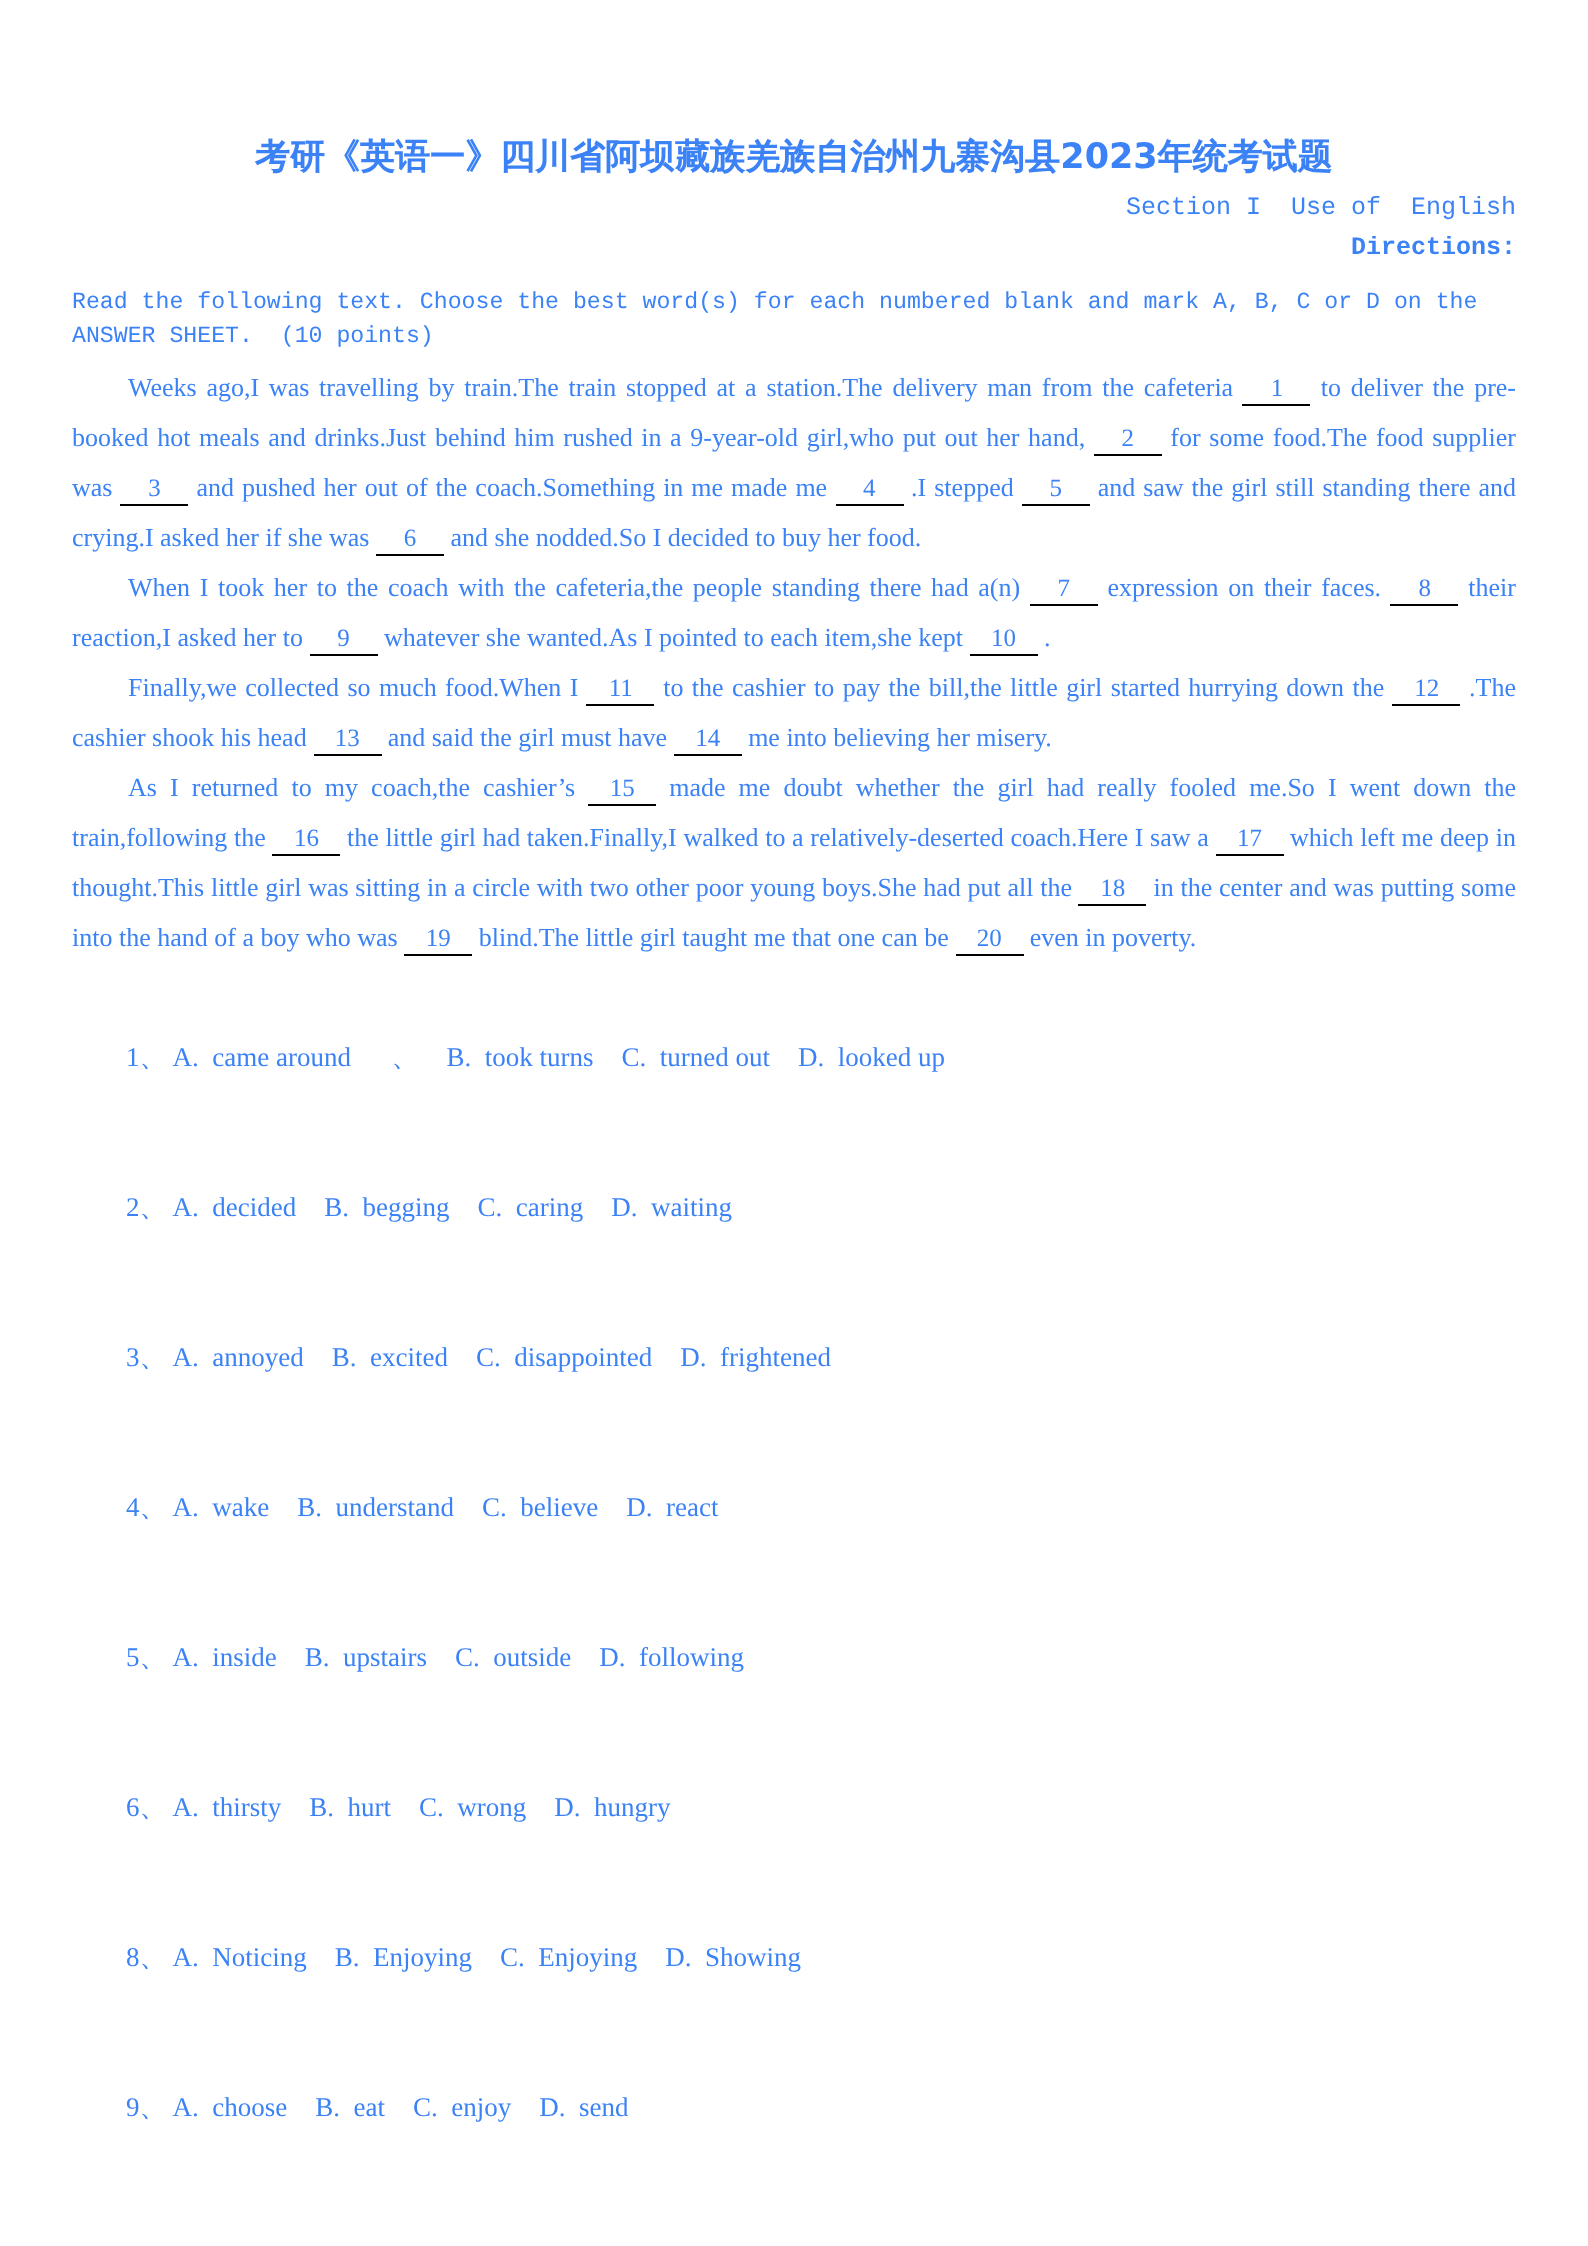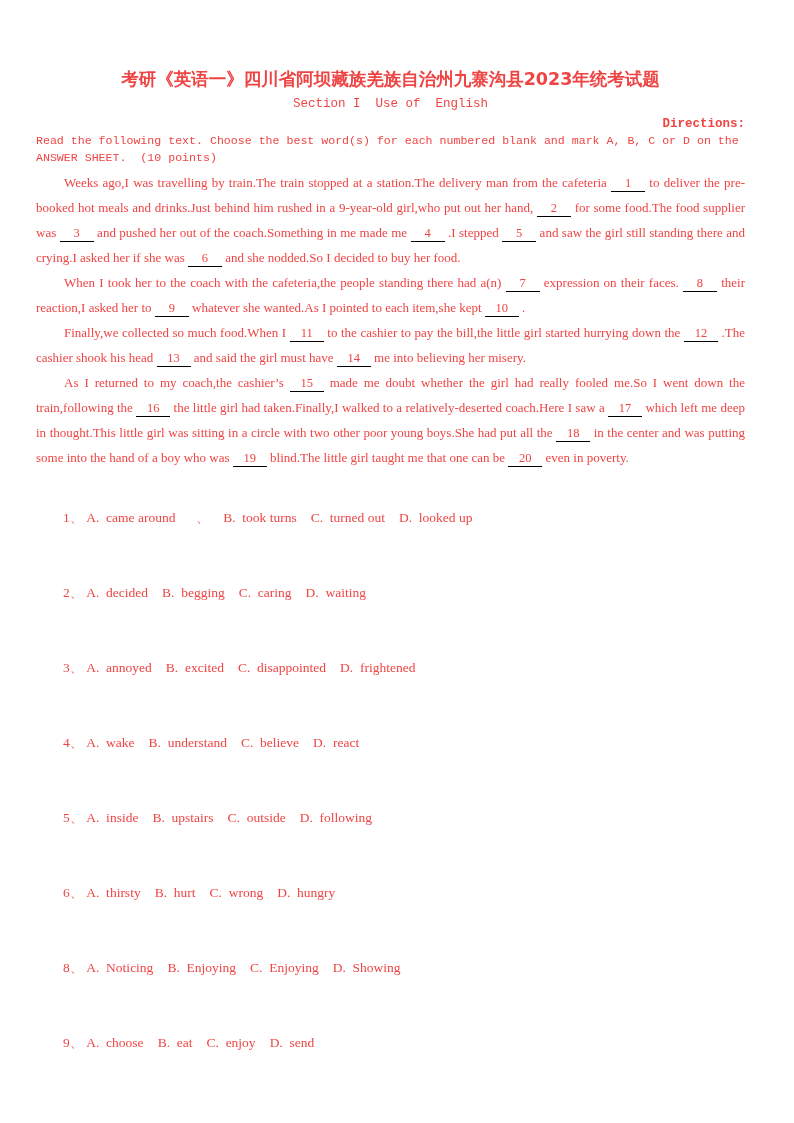--- a/index.html
+++ b/index.html
@@ -6,56 +6,56 @@
     margin: 0;
     padding: 0;
     background: #ffffff;
   }
   .page {
     position: relative;
     width: 794px;
     height: 1123px;
     margin: 0 auto;
     background: #ffffff;
-    color: #ef4444;
-    padding: 68px 49px 0 36px;
+    color: #3b82f6;
+    padding: 68px 36px 0 36px;
     box-sizing: border-box;
     overflow: hidden;
     font-family: "Liberation Serif", "DejaVu Serif", serif;
   }
   .title {
     font-family: "DejaVu Sans", "Liberation Sans", sans-serif;
     font-weight: bold;
     font-size: 17.5px;
     line-height: 22px;
     text-align: center;
     margin: 0;
     white-space: nowrap;
   }
   .sec-heading {
     font-family: "Liberation Mono", "DejaVu Sans Mono", monospace;
     font-size: 12.5px;
     line-height: 16px;
-    text-align: center;
+    text-align: right;
     margin-top: 6px;
     white-space: pre-wrap;
   }
   .dir-label {
     font-family: "Liberation Mono", "DejaVu Sans Mono", monospace;
     font-weight: bold;
     font-size: 12.5px;
     line-height: 16px;
     margin-top: 4px;
     text-align: right;
   }
   .dir-text {
     font-family: "Liberation Mono", "DejaVu Sans Mono", monospace;
     font-size: 11.6px;
     line-height: 16.5px;
-    margin-top: 1px;
+    margin-top: 12px;
     white-space: pre-wrap;
   }
   .passage {
     margin-top: 4px;
     font-size: 13px;
     line-height: 25px;
     text-align: justify;
   }
   .passage p {
     margin: 0;

